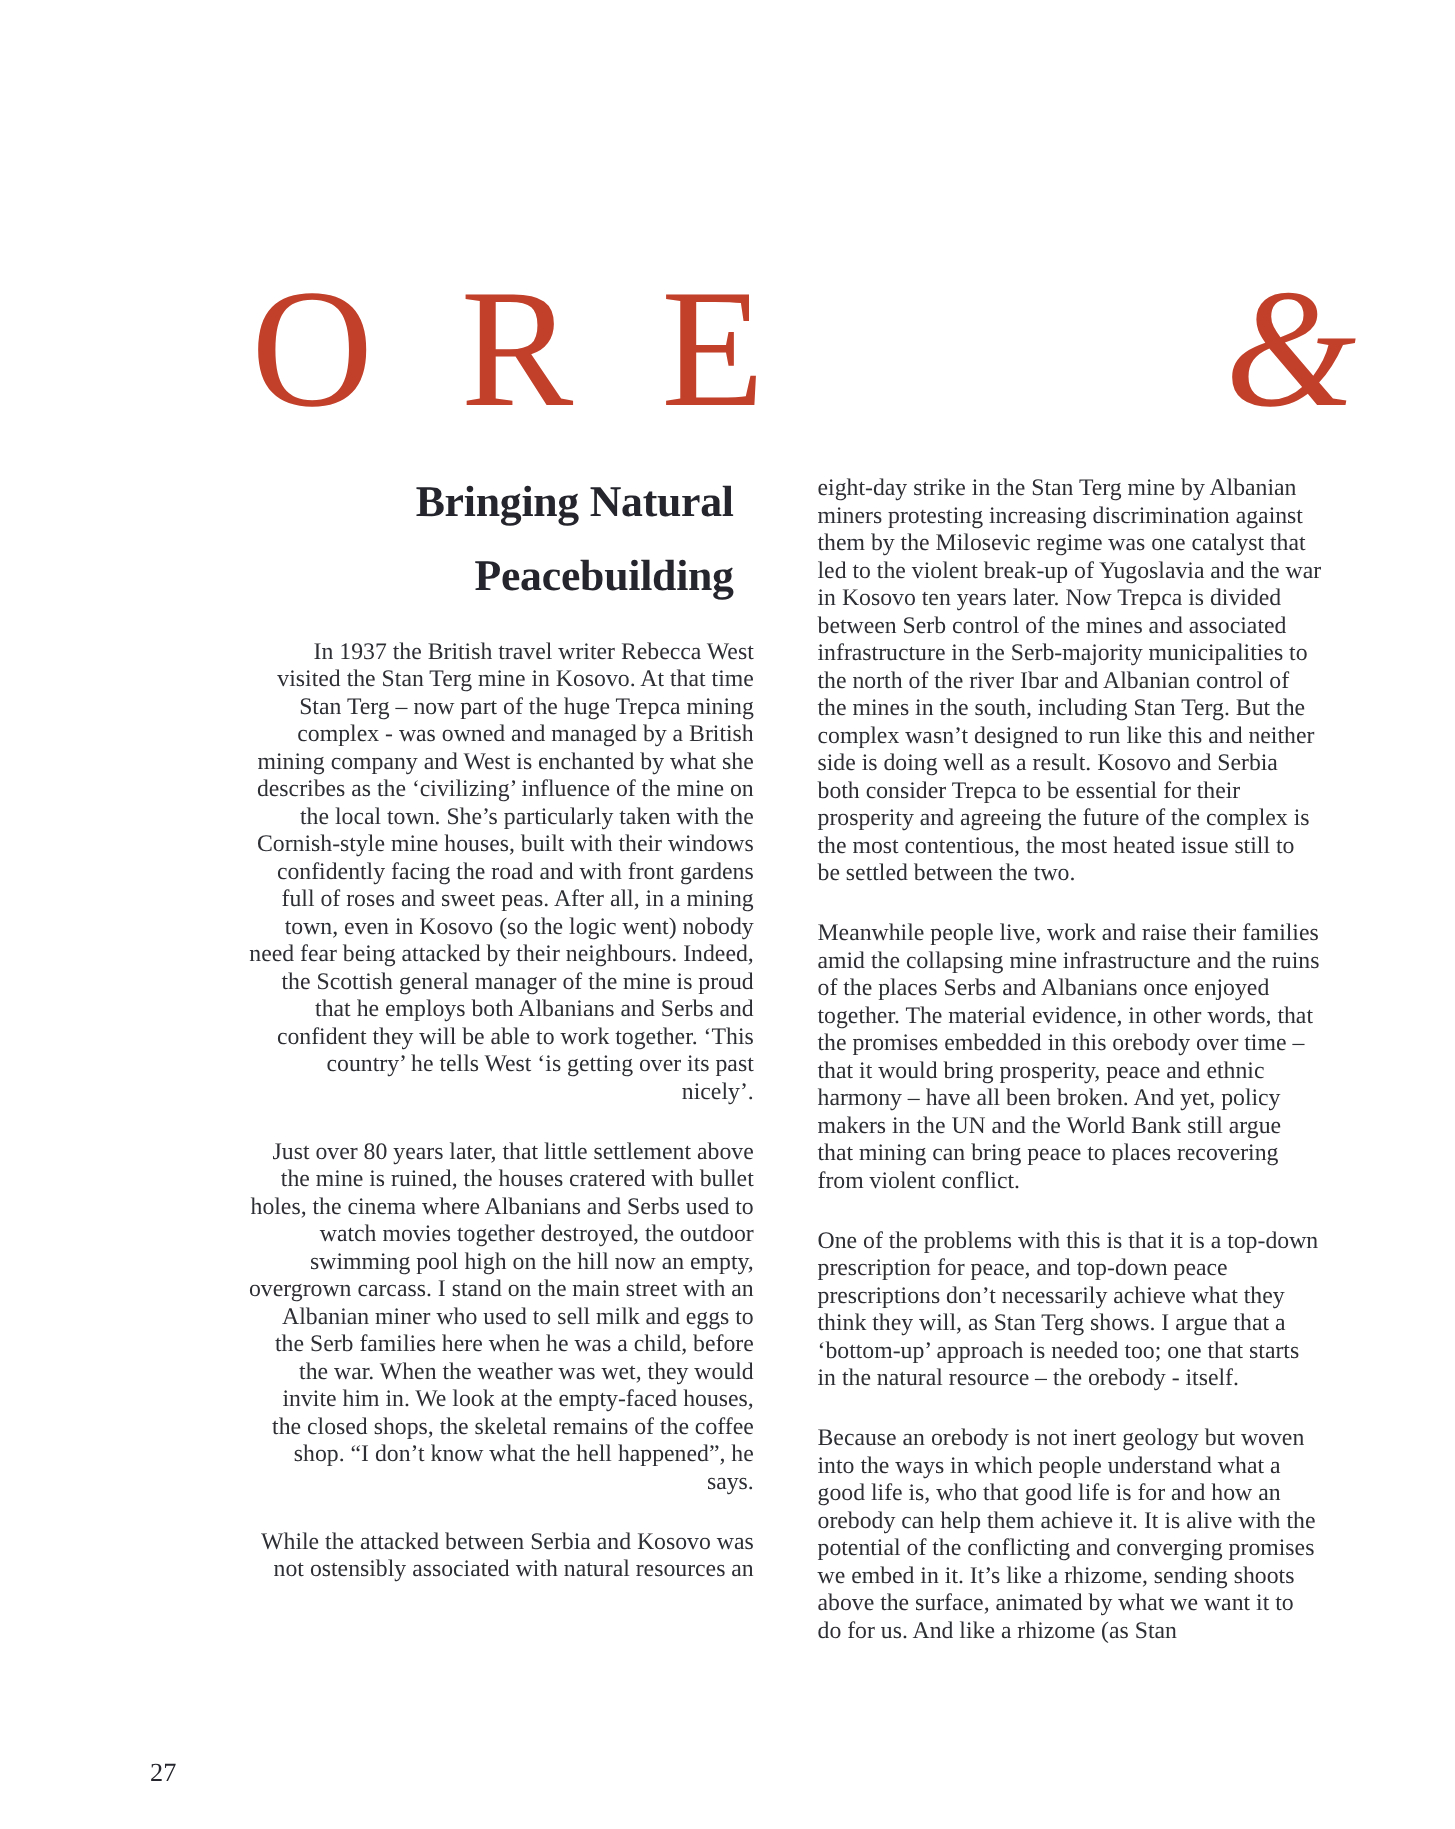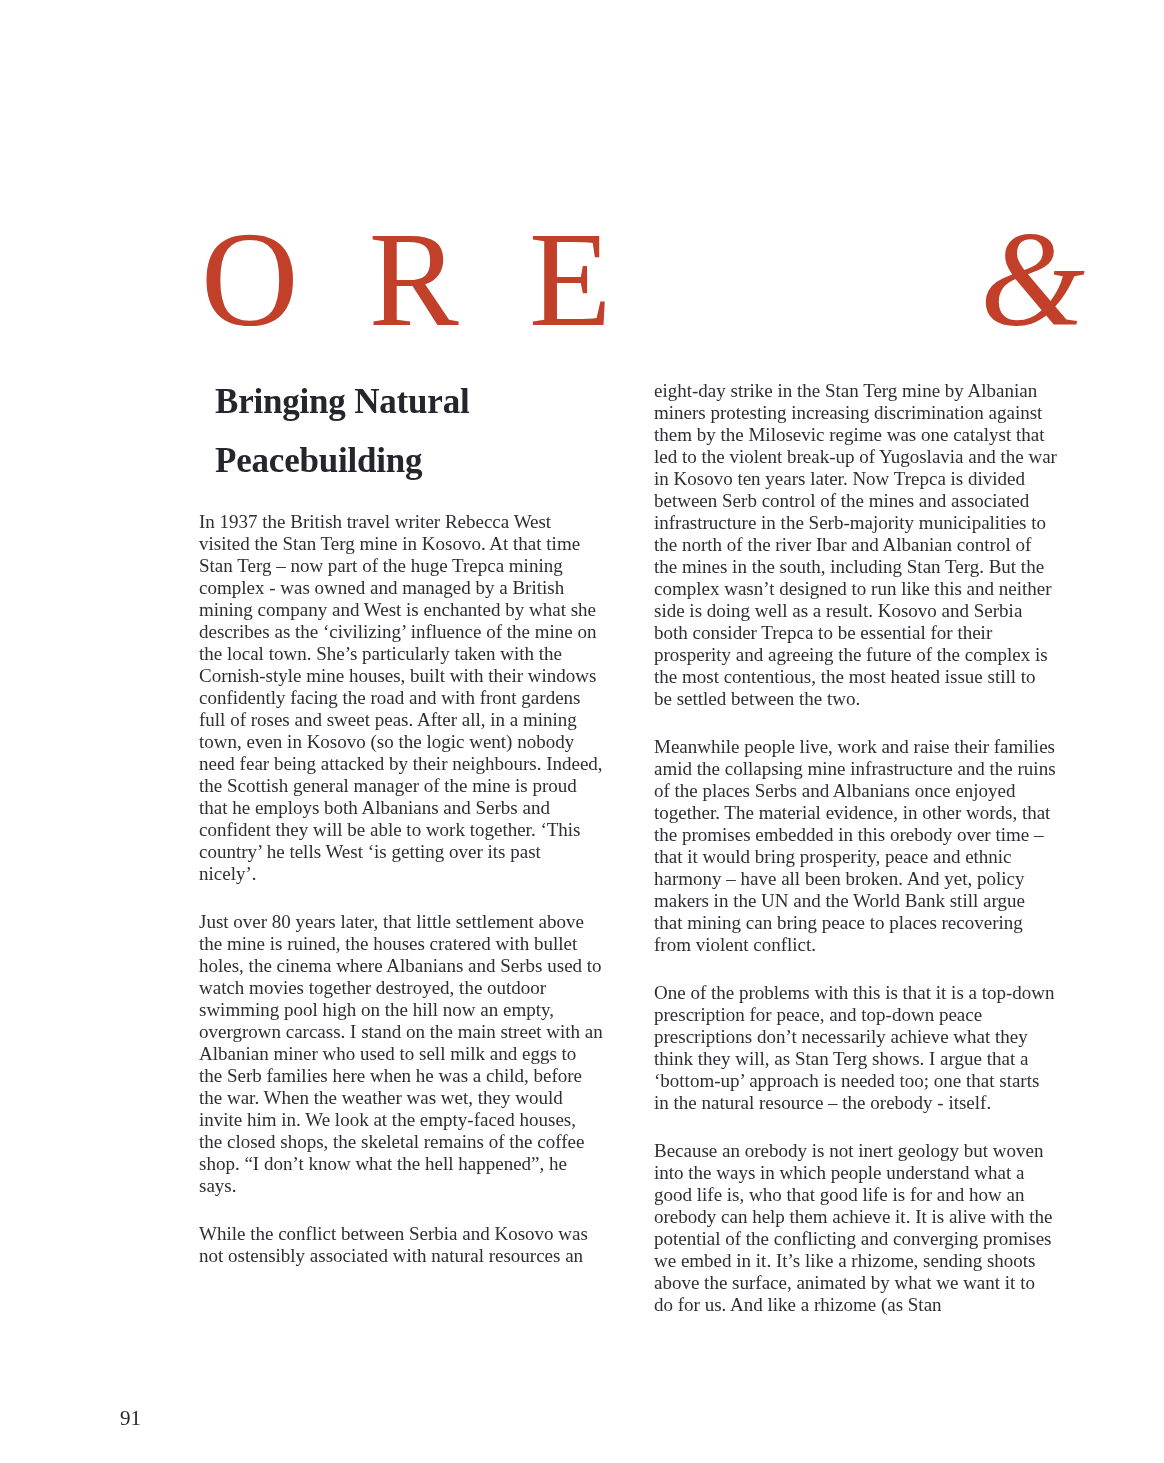--- a/index.html
+++ b/index.html
@@ -31,21 +31,21 @@
     font-size:135px;line-height:1;
     font-style:italic;
     color:var(--accent-red);
   }
   .edge-fragment{
     position:absolute;right:0;top:178px;
     width:9px;height:44px;
     background:var(--edge-black);
   }
   .col{position:absolute;top:316px;width:436px;}
-  .col-left{left:135px;}
+  .col-left{left:135px;text-align:right;}
   .col-right{left:590px;}
   .article-heading{
     font-size:35px;line-height:43px;
     font-weight:600;
     color:var(--heading-dark);
     letter-spacing:-0.2px;
   }
   .author-line{
     font-size:35px;line-height:43px;
     font-weight:600;
@@ -71,26 +71,26 @@
 </header>
 
 <section class="col col-left">
   <h1 class="article-heading">
       <div>Bringing Natural</div>
       <div>Peacebuilding</div>
     </h1>
   <div class="body-text">
       <p>In 1937 the British travel writer Rebecca West visited the Stan Terg mine in Kosovo. At that time Stan Terg – now part of the huge Trepca mining complex - was owned and managed by a British mining company and West is enchanted by what she describes as the ‘civilizing’ influence of the mine on the local town. She’s particularly taken with the Cornish-style mine houses, built with their windows confidently facing the road and with front gardens full of roses and sweet peas. After all, in a mining town, even in Kosovo (so the logic went) nobody need fear being attacked by their neighbours. Indeed, the Scottish general manager of the mine is proud that he employs both Albanians and Serbs and confident they will be able to work together. ‘This country’ he tells West ‘is getting over its past nicely’.</p>
       <p>Just over 80 years later, that little settlement above the mine is ruined, the houses cratered with bullet holes, the cinema where Albanians and Serbs used to watch movies together destroyed, the outdoor swimming pool high on the hill now an empty, overgrown carcass. I stand on the main street with an Albanian miner who used to sell milk and eggs to the Serb families here when he was a child, before the war. When the weather was wet, they would invite him in. We look at the empty-faced houses, the closed shops, the skeletal remains of the coffee shop. “I don’t know what the hell happened”, he says.</p>
-      <p>While the conflict between Serbia and Kosovo was not ostensibly associated with natural resources an</p>
+      <p>While the attacked between Serbia and Kosovo was not ostensibly associated with natural resources an</p>
     </div>
 </section>
 
 <section class="col col-right">
   <div class="body-text">
       <p>eight-day strike in the Stan Terg mine by Albanian miners protesting increasing discrimination against them by the Milosevic regime was one catalyst that led to the violent break-up of Yugoslavia and the war in Kosovo ten years later. Now Trepca is divided between Serb control of the mines and associated infrastructure in the Serb-majority municipalities to the north of the river Ibar and Albanian control of the mines in the south, including Stan Terg. But the complex wasn’t designed to run like this and neither side is doing well as a result. Kosovo and Serbia both consider Trepca to be essential for their prosperity and agreeing the future of the complex is the most contentious, the most heated issue still to be settled between the two.</p>
       <p>Meanwhile people live, work and raise their families amid the collapsing mine infrastructure and the ruins of the places Serbs and Albanians once enjoyed together. The material evidence, in other words, that the promises embedded in this orebody over time – that it would bring prosperity, peace and ethnic harmony – have all been broken. And yet, policy makers in the UN and the World Bank still argue that mining can bring peace to places recovering from violent conflict.</p>
       <p>One of the problems with this is that it is a top-down prescription for peace, and top-down peace prescriptions don’t necessarily achieve what they think they will, as Stan Terg shows. I argue that a ‘bottom-up’ approach is needed too; one that starts in the natural resource – the orebody - itself.</p>
       <p>Because an orebody is not inert geology but woven into the ways in which people understand what a good life is, who that good life is for and how an orebody can help them achieve it. It is alive with the potential of the conflicting and converging promises we embed in it. It’s like a rhizome, sending shoots above the surface, animated by what we want it to do for us. And like a rhizome (as Stan</p>
     </div>
 </section>
 
-<footer class="page-number">91</footer>
+<footer class="page-number">27</footer>
 
 </body></html>

